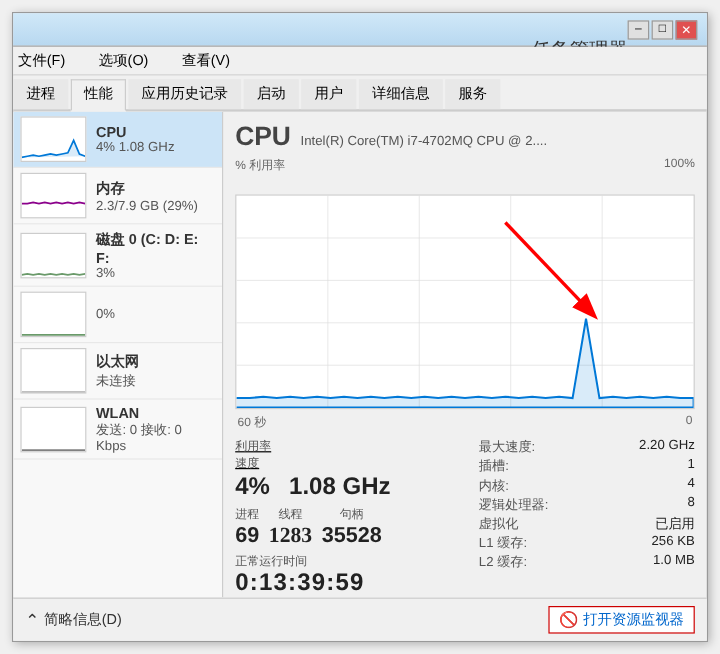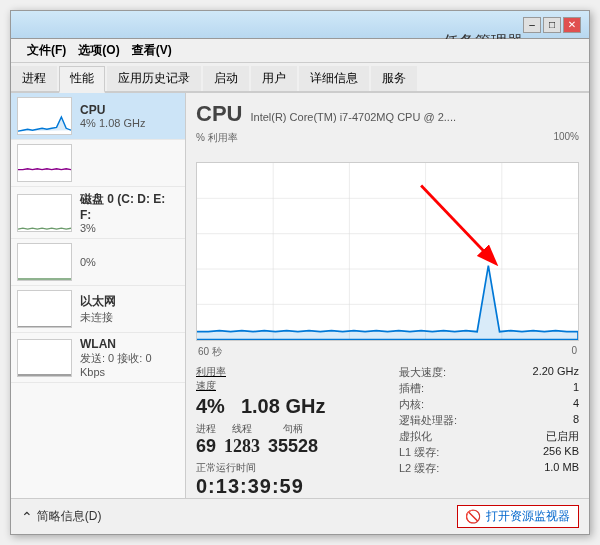--- a/index.html
+++ b/index.html
@@ -49,25 +49,24 @@
       border: 1px solid #999;
       font-size: 10px;
       display: flex;
       align-items: center;
       justify-content: center;
       cursor: pointer;
     }
     .tb-btn.close { background: #e05050; color: white; }
     .menubar {
       display: flex;
-      padding: 2px 12px;
+      padding: 2px 0;
       background: #f0f0f0;
       border-bottom: 1px solid #ccc;
-      gap: 4px;
-      font-weight: bold;
+      gap: 20px;
     }
     .menubar span {
       font-size: 12px;
       cursor: pointer;
       padding: 1px 4px;
     }
     .tabs {
       display: flex;
       background: #f0f0f0;
       border-bottom: 2px solid #ccc;
@@ -317,20 +316,24 @@
           <div class="label">CPU</div>
           <div class="sub">4% 1.08 GHz</div>
         </div>
       </div>
 
       <div class="sidebar-item">
         <div class="mini-chart">
           <svg class="mini-graph" viewBox="0 0 55 38" preserveAspectRatio="none">
             <polyline class="mem-mini-line" points="0,26 5,26 10,25 15,26 20,25 25,26 30,25 35,26 40,25 45,26 50,25 55,26" fill="none"></polyline>
           </svg>
+        </div>
+        <div class="sidebar-info">
+          <div class="label">内存</div>
+          <div class="sub">2.3/7.9 GB (29%)</div>
         </div>
       </div>
 
       <div class="sidebar-item">
         <div class="mini-chart">
           <svg class="mini-graph" viewBox="0 0 55 38" preserveAspectRatio="none">
             <polyline class="disk0-mini-line" points="0,36 5,35 10,36 15,35 20,36 25,35 30,36 35,35 40,36 45,35 50,36 55,35" fill="none"></polyline>
           </svg>
         </div>
         <div class="sidebar-info">

